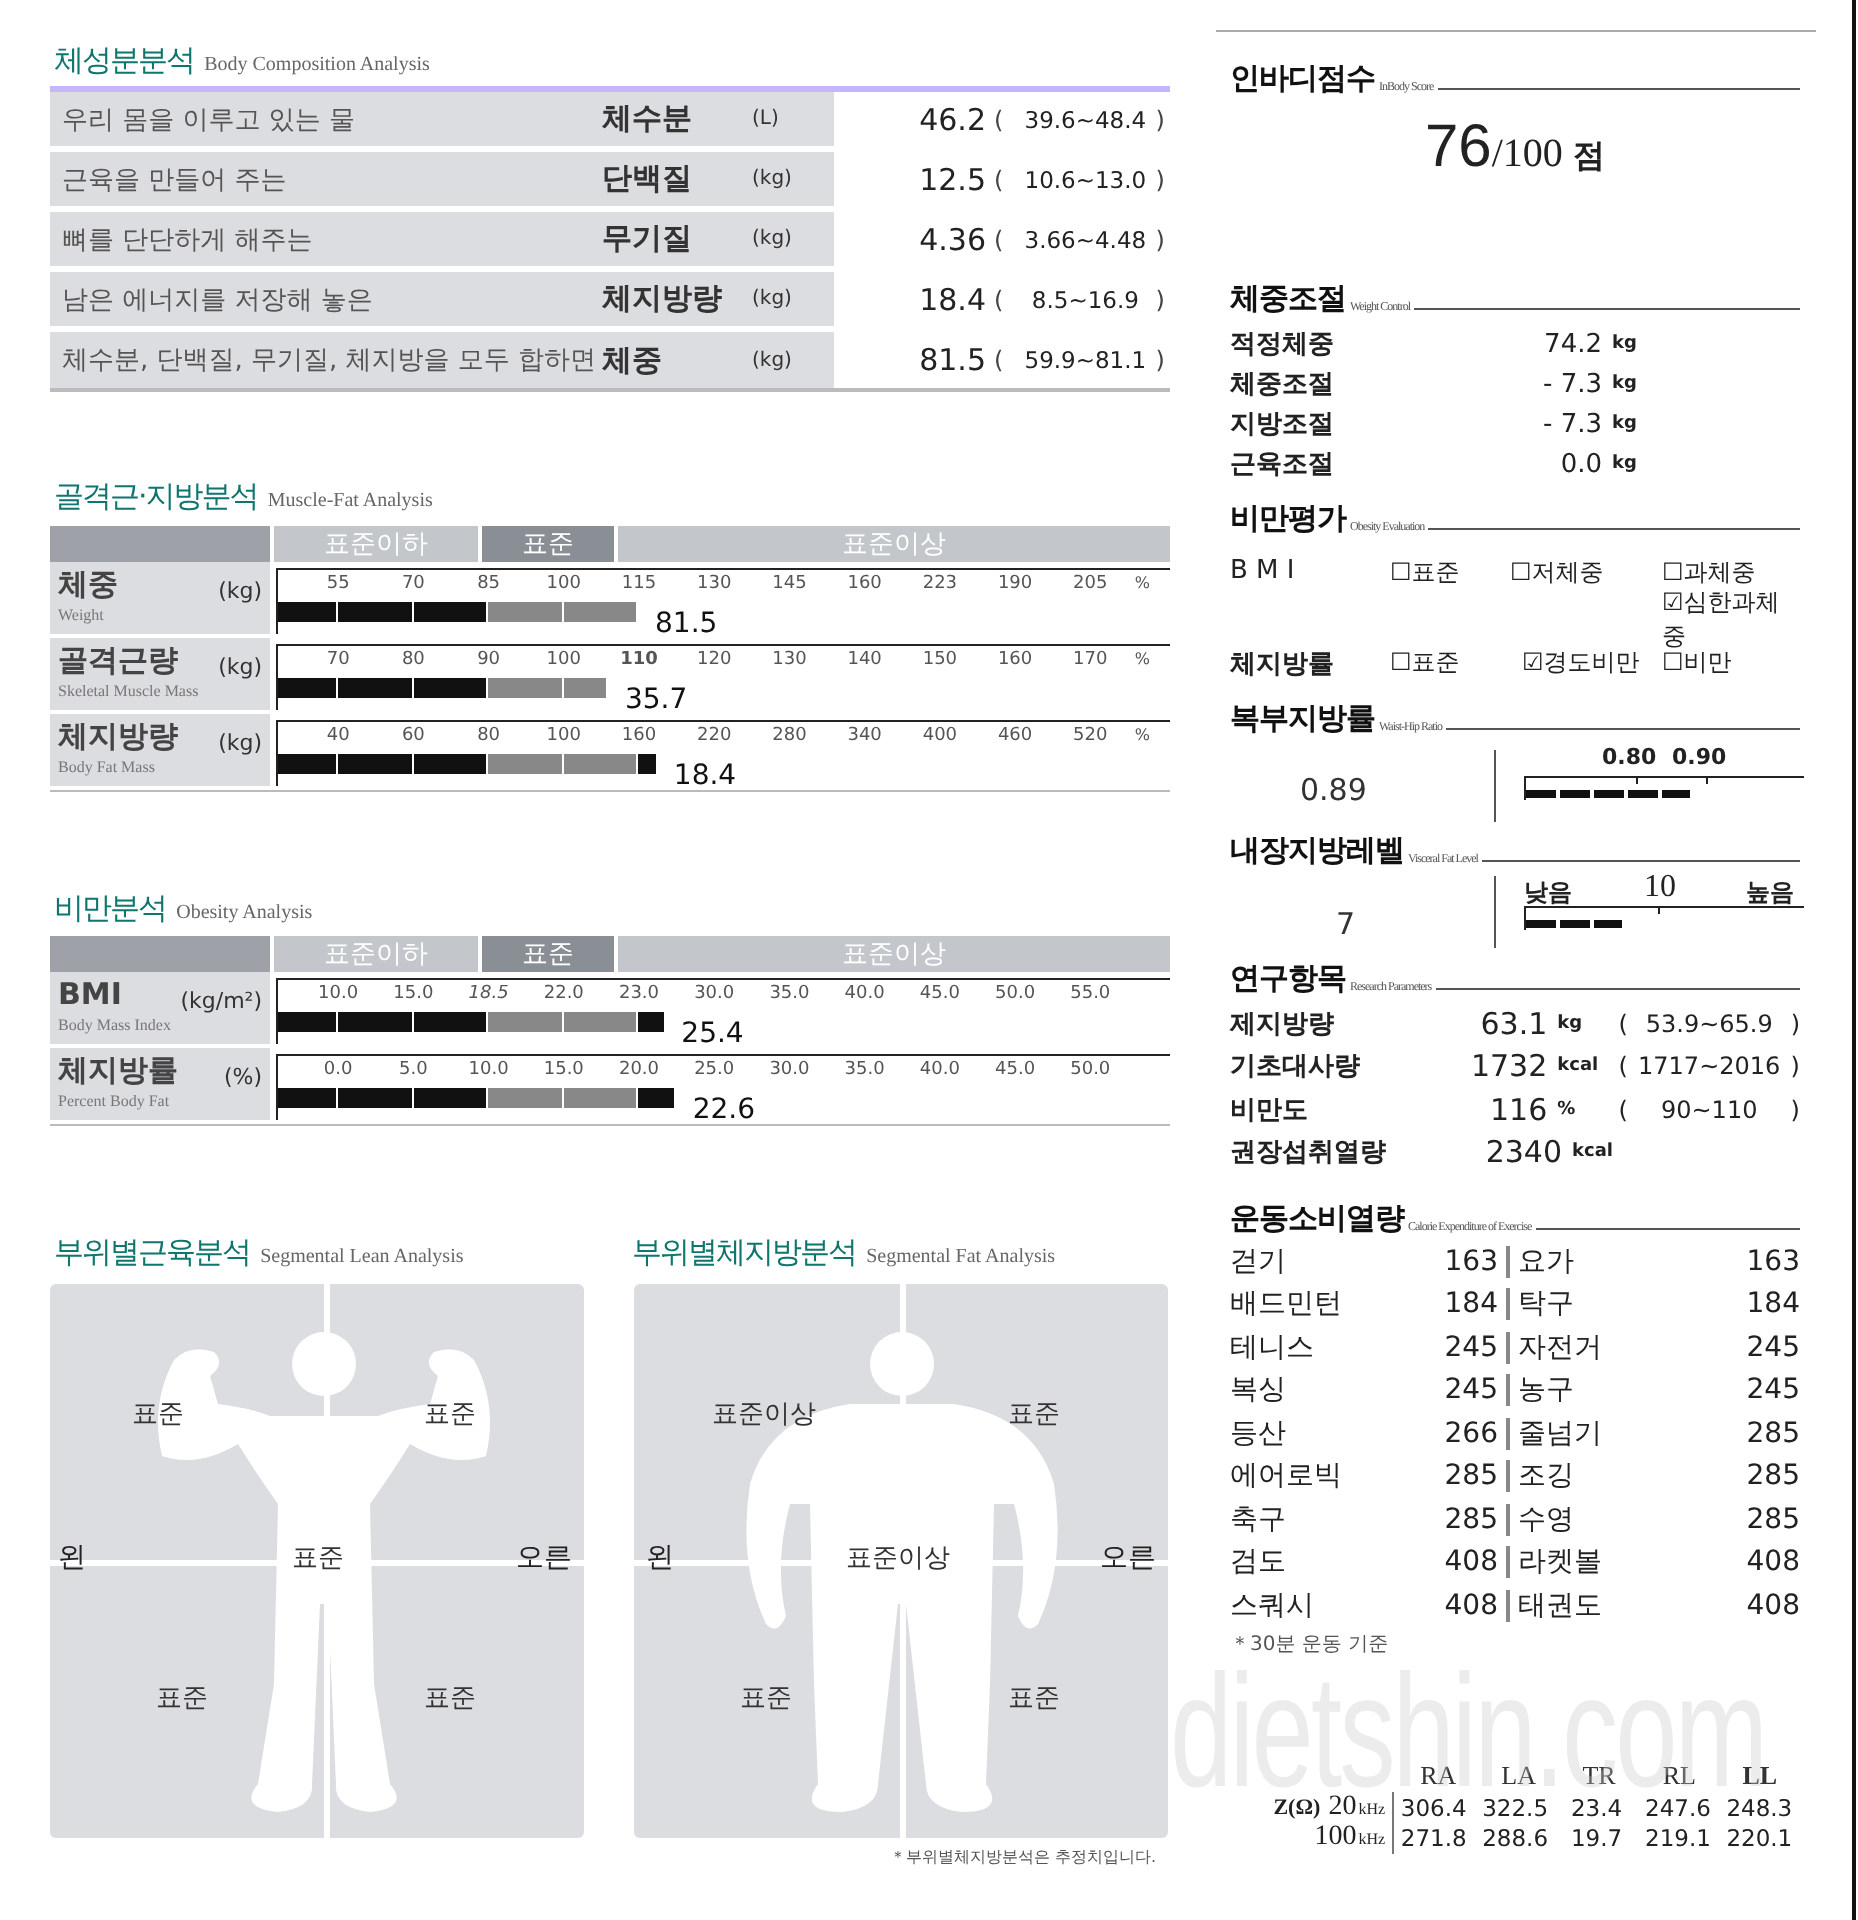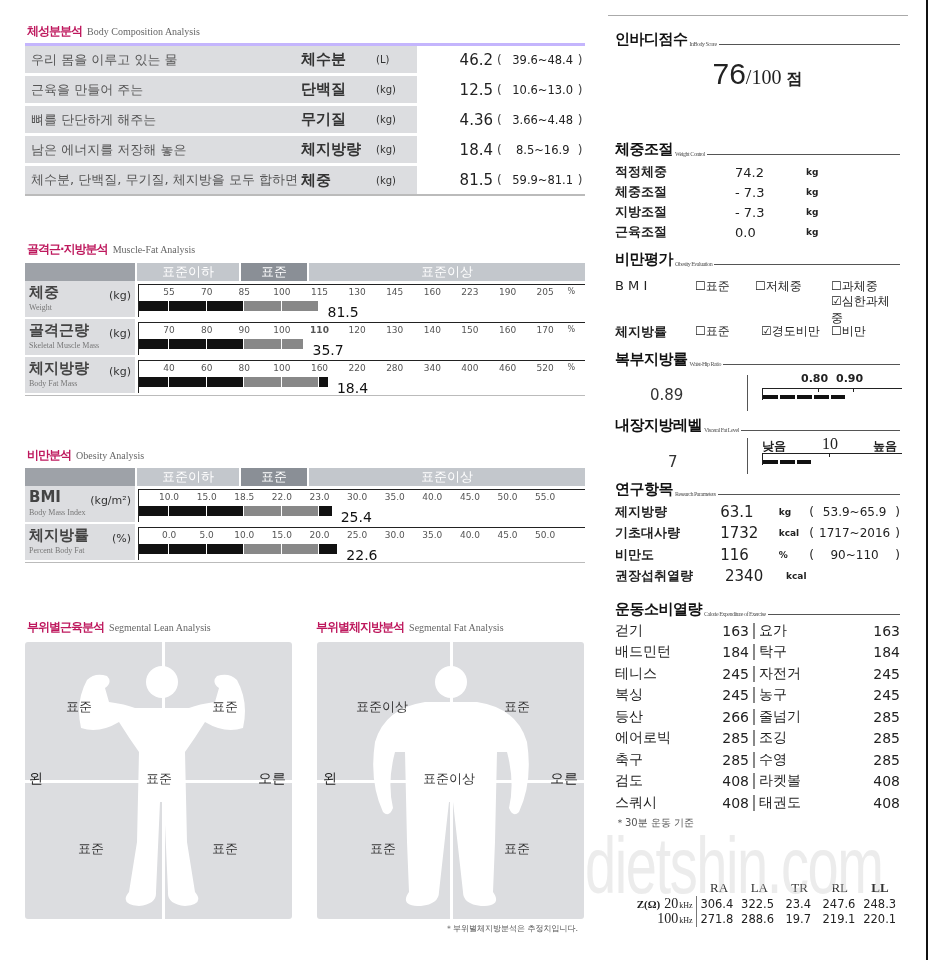--- a/index.html
+++ b/index.html
@@ -1,19 +1,19 @@
 <!DOCTYPE html>
 <html><head>
 <meta charset="utf-8">
 <style>
 *{box-sizing:border-box;margin:0;padding:0}
 body{width:929px;height:960px;background:#fff;font-family:"DejaVu Sans","Liberation Sans",sans-serif;color:#222;position:relative;overflow:hidden}
 .abs{position:absolute}
 .serif{font-family:"Liberation Serif","DejaVu Serif",serif}
-.sec-title{font-size:12px;font-weight:bold;color:#be185d;letter-spacing:-1px}
+.sec-title{font-size:15px;font-weight:normal;color:#0f766e;letter-spacing:-1px}
 .sec-sub{font-size:10px;color:#666;font-weight:normal;letter-spacing:0;font-family:"Liberation Serif",serif}
 
 .bc-table{left:25px;top:43px;width:560px;border-top:3px solid #c4b5fd}
 .bc-row{display:flex;height:30px;border-bottom:3px solid #fff;align-items:center}
 .bc-row .left{background:#dcdde0;height:100%;display:flex;align-items:center;width:392px;padding-left:6px;font-size:13px;color:#555}
 .bc-row .name{width:75px;font-size:15px;font-weight:bold;color:#333;text-align:left}
 .bc-row .unit{width:40px;font-size:10px;color:#333}
 .bc-row .desc{width:270px}
 .bc-row .right{flex:1;display:flex;align-items:center;height:100%;font-size:15px}
 .bc-row .val{width:80px;text-align:right;padding-right:4px}
@@ -40,21 +40,21 @@
 .barval{position:absolute;top:19px;font-size:14px;color:#111}
 
 .seg-panel{top:642px;width:267px;height:277px;background:#dcdde0;border-radius:3px;overflow:hidden}
 .seg-lbl{position:absolute;font-size:13px;color:#333;transform:translateX(-50%)}
 
 .r-title{font-size:15px;font-weight:bold;color:#111;letter-spacing:-0.5px;display:flex;align-items:flex-end}
 .r-title .en{font-size:6px;font-weight:normal;color:#555;font-family:"Liberation Serif",serif;margin-left:2px;margin-bottom:2px;white-space:nowrap}
 .r-title .ln{flex:1;border-bottom:1px solid #555;margin-bottom:4px;margin-left:2px}
 .kv{display:flex;font-size:13px;height:20px;align-items:center}
 .kv .k{width:120px;font-weight:bold;color:#222}
-.kv .v{width:68px;font-size:13px}
+.kv .v{width:68px;text-align:right;font-size:13px}
 .kv .uu{font-size:9px;margin-left:5px;font-weight:bold}
 .cb{font-size:12px;color:#222}
 .ex-row{display:flex;font-size:14px;height:21.5px;align-items:center;color:#222}
 .ex-row .n1{width:100px}.ex-row .v1{width:40px;text-align:right;padding-right:4px;border-right:2px solid #888}
 .ex-row .n2{width:100px;padding-left:4px}.ex-row .v2{width:45px;text-align:right}
 .watermark{position:absolute;left:585px;top:820px;font-size:80px;color:rgba(200,200,200,0.35);font-family:"Liberation Sans",sans-serif;letter-spacing:-2px;pointer-events:none;transform:scaleX(0.7);transform-origin:left}
 </style>
 </head>
 <body>
 
@@ -244,21 +244,21 @@
     </div>
     <div class="bar-row">
       <div class="lbl">
         <span class="ko">BMI</span>
         <span class="en">Body Mass Index</span>
         <span class="u">(kg/m²)</span>
       </div>
       <div class="plot">
         <span class="tick" style="left: 30.0855px; top: 2px;">10.0</span>
         <span class="tick" style="left: 67.6923px; top: 2px;">15.0</span>
-        <span class="tick" style="left: 105.299px; top: 2px;">18.5</span>
+        <span class="tick" style="left: 105.299px; top: 2px; font-style: italic;">18.5</span>
         <span class="tick" style="left: 142.906px; top: 2px;">22.0</span>
         <span class="tick" style="left: 180.513px; top: 2px;">23.0</span>
         <span class="tick" style="left: 218.12px; top: 2px;">30.0</span>
         <span class="tick" style="left: 255.726px; top: 2px;">35.0</span>
         <span class="tick" style="left: 293.333px; top: 2px;">40.0</span>
         <span class="tick" style="left: 330.94px; top: 2px;">45.0</span>
         <span class="tick" style="left: 368.547px; top: 2px;">50.0</span>
         <span class="tick" style="left: 406.154px; top: 2px;">55.0</span>
         <div class="bar" style="left: 0px; width: 193.675px;">
           <div class="seg b" style="width: 29.0855px;"></div>

